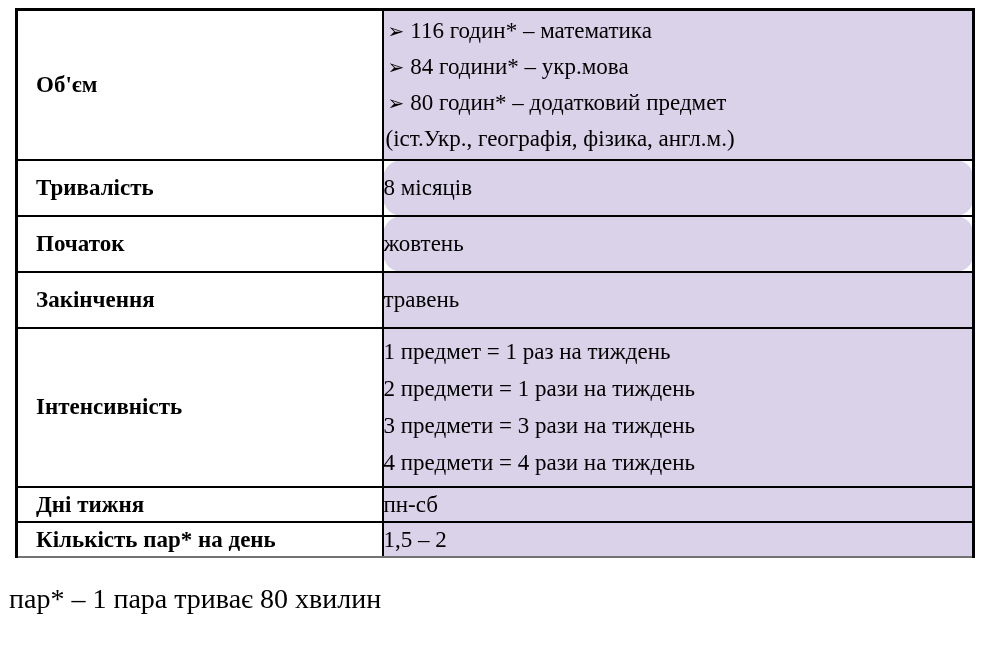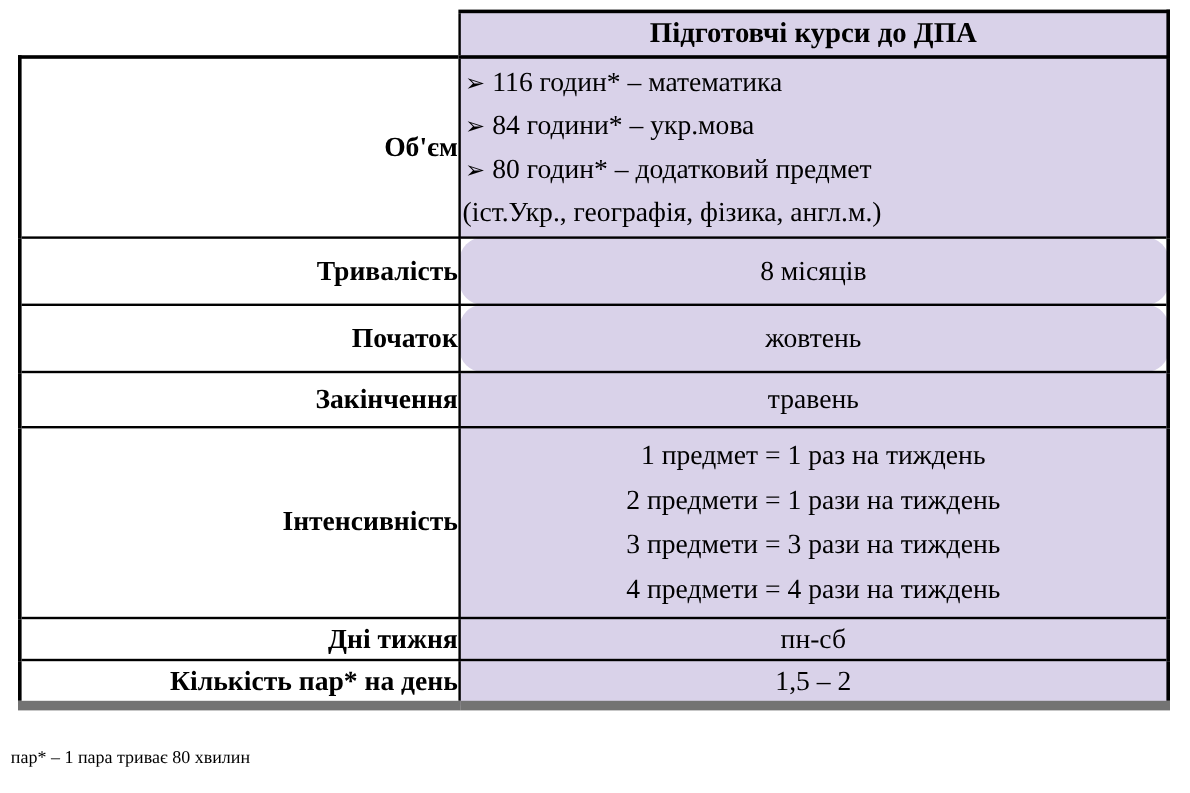--- a/index.html
+++ b/index.html
@@ -49,37 +49,37 @@
     height: 38px;
   }
 
   td.cell-label {
     border-left: 3px solid #000;
     border-top: 2px solid #000;
     border-bottom: 2px solid #000;
     border-right: 2px solid #000;
     background: #ffffff;
     font-weight: bold;
-    text-align: right;
+    text-align: left;
     padding-left: 18px;
   }
   td.cell-value {
     border-right: 3px solid #000;
     border-top: 2px solid #000;
     border-bottom: 2px solid #000;
     border-left: 2px solid #000;
     background: var(--cell-bg);
-    text-align: center;
+    text-align: left;
   }
   tr.row-volume td { border-top: 3px solid #000; height: 150px; }
   tr.row-duration td, tr.row-start td { height: 56px; border-radius: 19px; }
-  tr.row-end td { height: 46px; }
+  tr.row-end td { height: 56px; }
   tr.row-intensity td { height: 159px; }
   tr.row-week td { height: 25px; }
-  tr.row-pairs td { border-bottom: 8px solid #737373; height: 32px; }
+  tr.row-pairs td { border-bottom: 2px solid #737373; height: 32px; }
 
   td.value-left { text-align: left; }
   .bullet-line {
     padding-left: 4px;
     line-height: 35px;
     white-space: nowrap;
   }
   .bullet {
     font-family: "DejaVu Sans", sans-serif;
     font-size: 20px;
@@ -87,40 +87,36 @@
   }
   .note-line {
     padding-left: 2px;
     line-height: 35px;
     white-space: nowrap;
   }
   .intensity-line { line-height: 37px; }
 
   .footnotes {
     margin: 23px 0 0 9px;
-    font-size: 15px;
+    font-size: 28px;
     line-height: 35px;
   }
 </style>
 </head>
 <body>
 
 <div class="page" style="--cell-bg:#d9d2e9;">
 
   <table class="course-table">
     <colgroup>
         <col class="col-label">
         <col class="col-value">
       </colgroup>
 
     <tbody>
-        <tr class="row-header">
-      <td class="cell-empty"></td>
-      <td class="cell-header">Підготовчі курси до ДПА</td>
-    </tr>
 
     <tr class="row-volume">
       <td class="cell-label">Об'єм</td>
       <td class="cell-value value-left">
         <div class="bullet-line"><span class="bullet">➢</span><span>116 годин* – математика</span></div>
         <div class="bullet-line"><span class="bullet">➢</span><span>84 години* – укр.мова</span></div>
         <div class="bullet-line"><span class="bullet">➢</span><span>80 годин* – додатковий предмет</span></div>
         <div class="note-line">(іст.Укр., географія, фізика, англ.м.)</div>
       </td>
     </tr>

